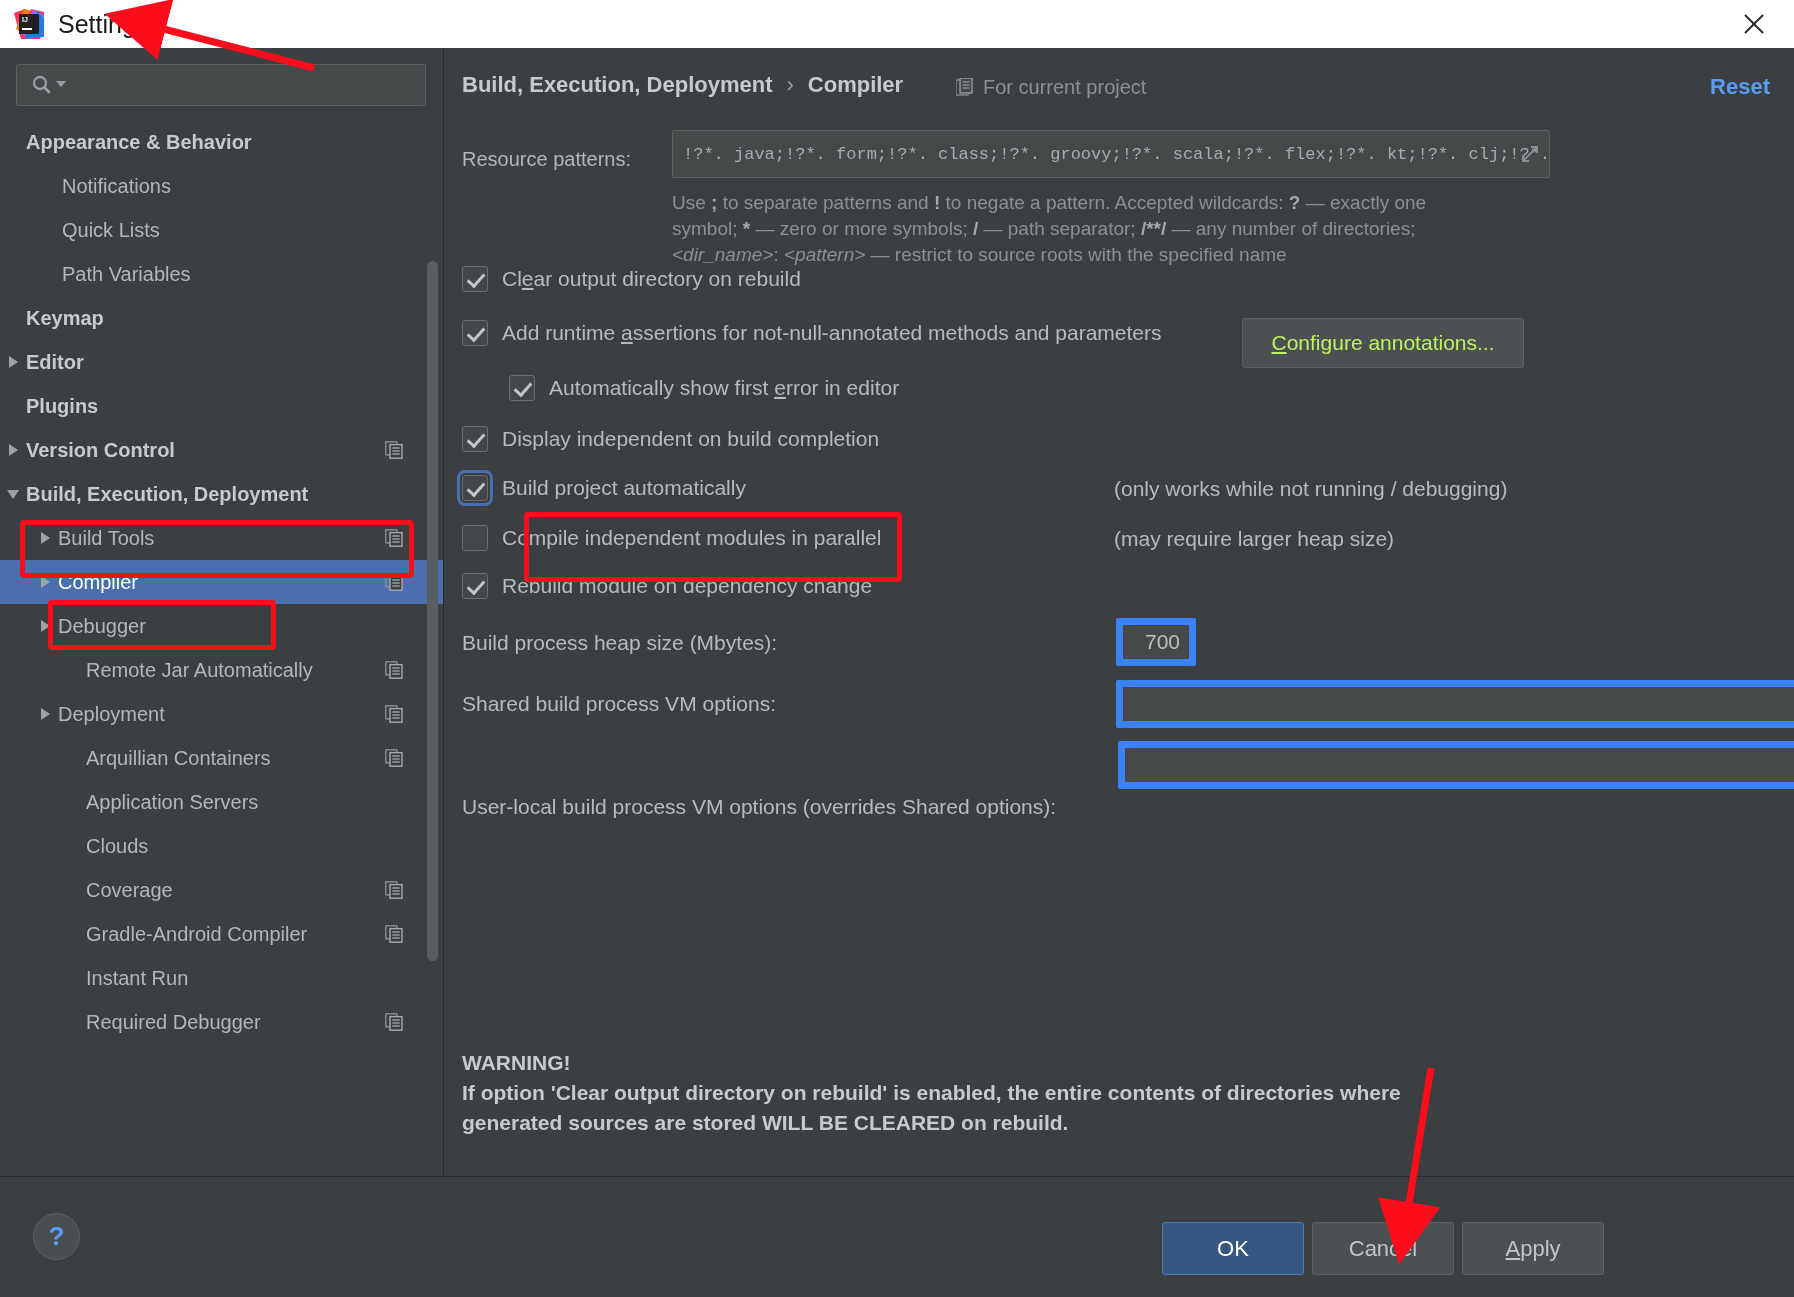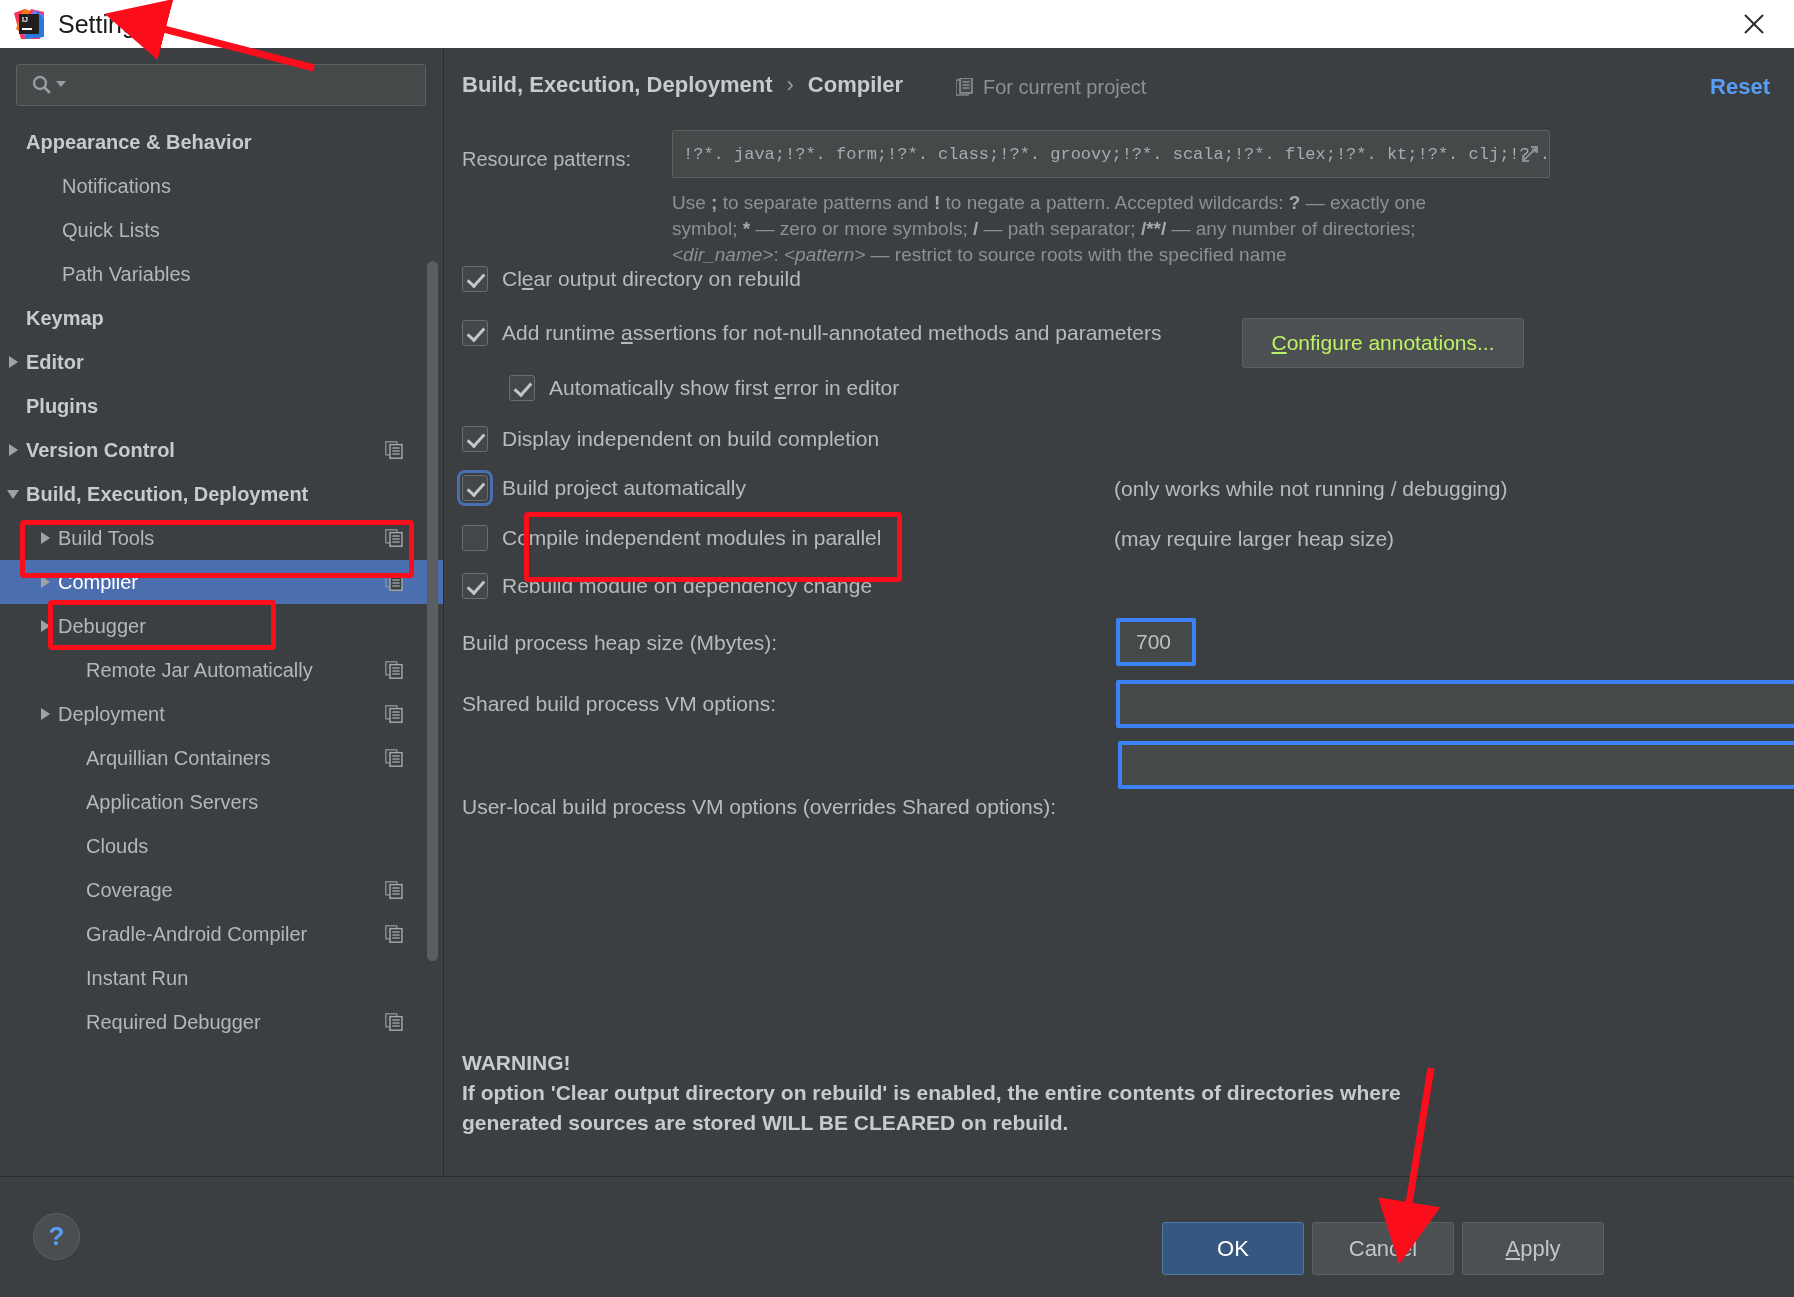--- a/index.html
+++ b/index.html
@@ -138,22 +138,22 @@
   }
 
   .btn-outline{
     position:absolute;background:#4c5052;border:1px solid #5e6164;
     border-radius:3px;color:#bef264;font-size:21px;
     display:flex;align-items:center;justify-content:center;cursor:pointer;
   }
 
   .frow-label{position:absolute;font-size:21px;color:#b8babc;white-space:nowrap;}
   .txtfield{
-    position:absolute;background:#45494a;border:4px solid #3b82f6;border-radius:2px;
-    display:flex;align-items:center;padding-left:16px;
+    position:absolute;background:#45494a;border:7px solid #3b82f6;border-radius:2px;
+    display:flex;align-items:center;padding-left:22px;
     font-size:21px;color:#bdbfc1;box-sizing:border-box;
   }
 
   .warning{
     position:absolute;left:18px;top:1000px;width:1100px;
     font-size:21px;font-weight:bold;color:#c8cacc;line-height:30px;
   }
 
   
   .bottombar{

